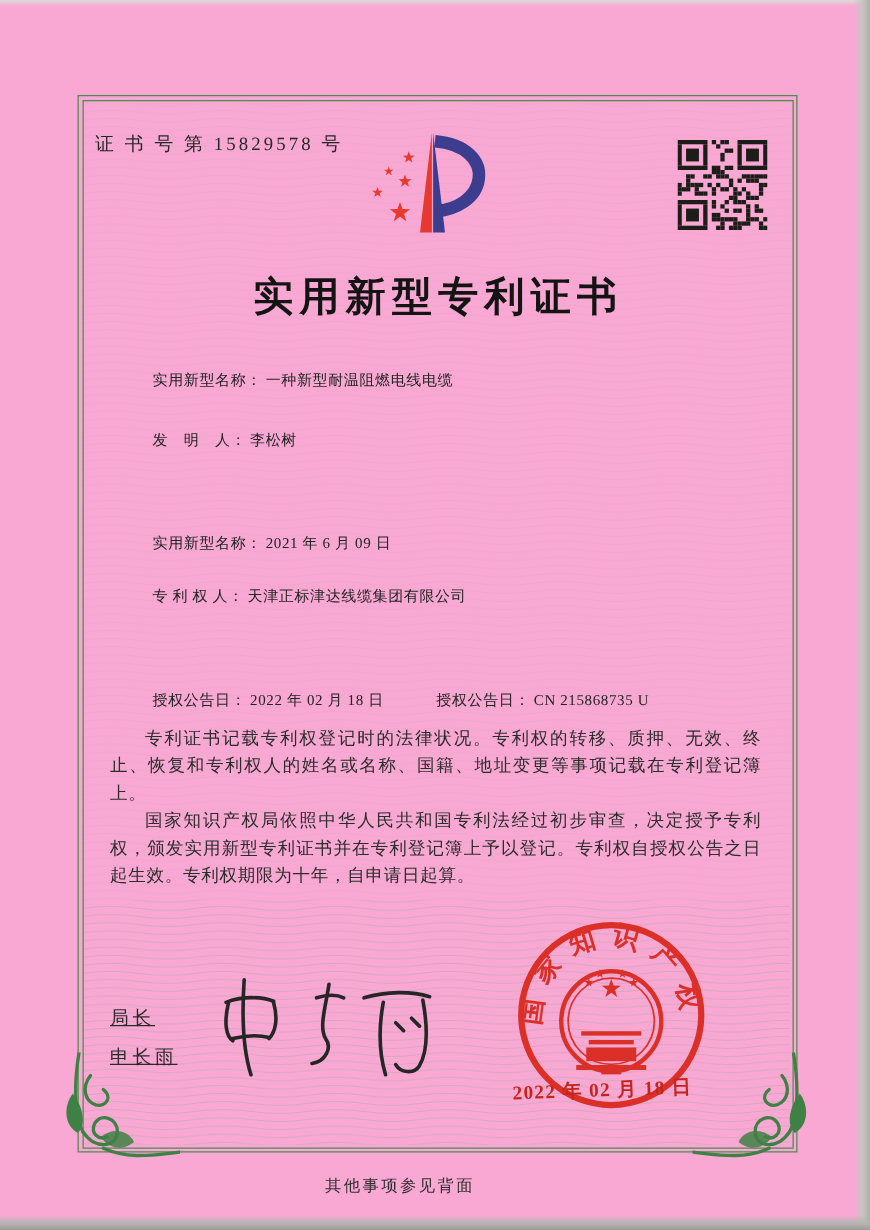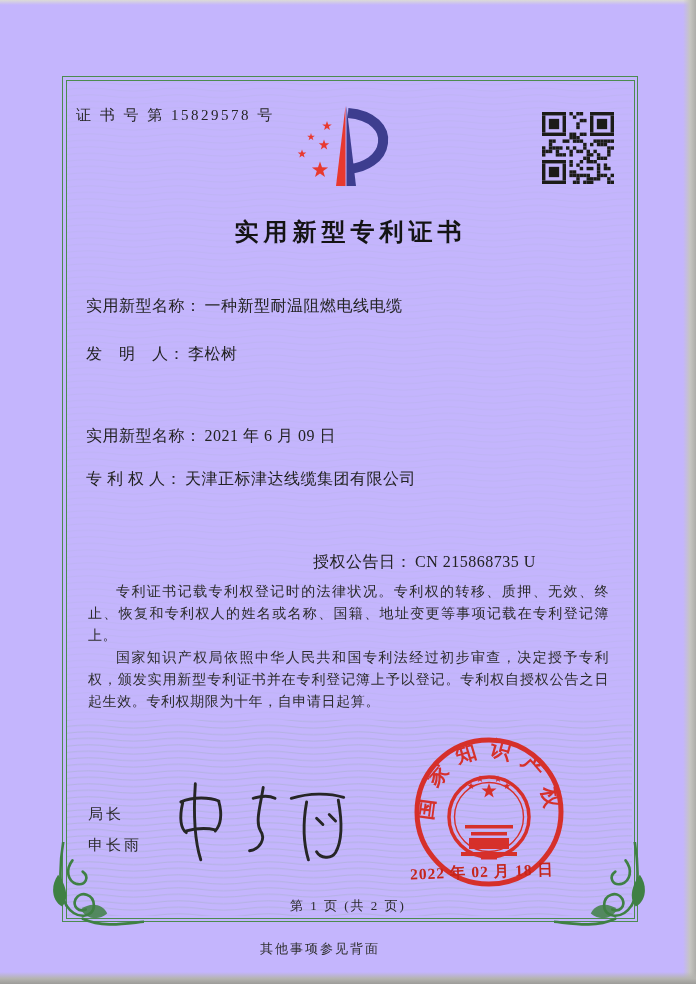--- a/index.html
+++ b/index.html
@@ -1,33 +1,33 @@
 <!DOCTYPE html>
 <html><head>
 <meta charset="utf-8">
 <style>
   html,body{margin:0;padding:0;background:#e8e7e3;}
-  .page{position:relative;width:696px;height:984px;margin:0 auto;background:#c4b5fd;
+  .page{position:relative;width:696px;height:984px;margin:0 auto;background:#f9a8d4;
         font-family:"Liberation Serif","DejaVu Serif",serif;color:#1f1f1f;overflow:hidden;}
   .abs{position:absolute;}
   
   .frame{position:absolute;left:62px;top:76px;width:574px;height:844px;
          border:1.6px solid #4c8b50;}
   .frame::after{content:'';position:absolute;inset:2.5px;border:1px solid #4c8b50;}
   .waves{position:absolute;left:66px;top:80px;width:566px;height:836px;pointer-events:none;}
   .certno{position:absolute;left:76px;top:106px;font-size:15px;letter-spacing:2.5px;color:#262626;white-space:nowrap;}
-  .title{position:absolute;left:0;right:0;top:216px;text-align:center;font-size:24px;font-weight:700;
+  .title{position:absolute;left:0;right:0;top:216px;text-align:center;font-size:32px;font-weight:700;
          letter-spacing:5px;padding-left:5px;color:#141414;}
-  .row{position:absolute;white-space:nowrap;font-size:16px;color:#232323;}
+  .row{position:absolute;white-space:nowrap;font-size:12px;color:#232323;margin-left:36px;}
   .row .lbl{letter-spacing:.5px;}
   .row .val{letter-spacing:.5px;margin-left:3px;}
   .paras{position:absolute;left:88px;top:581px;width:521px;font-size:14px;line-height:22px;
          text-align:justify;color:#2c2c2c;letter-spacing:.6px;}
   .paras p{margin:0;text-indent:2em;}
-  .signer{position:absolute;left:88px;font-size:15px;letter-spacing:3px;color:#2a2a2a;white-space:nowrap;}
+  .signer{position:absolute;left:88px;font-size:15px;letter-spacing:3px;color:#2a2a2a;white-space:nowrap;text-decoration:underline;}
   .sealdate{position:absolute;left:410px;top:862px;font-size:15.5px;letter-spacing:1px;color:#c5251b;
             transform:rotate(-2deg);white-space:nowrap;font-weight:600;}
   .pagenum{position:absolute;left:0;right:0;top:897px;text-align:center;font-size:13px;letter-spacing:2px;color:#2a2a2a;}
   .backnote{position:absolute;left:260px;top:940px;font-size:13px;letter-spacing:2px;color:#2e2e2e;}
   .edge-r{position:absolute;right:0;top:0;width:13px;height:100%;
           background:linear-gradient(to right,rgba(0,0,0,0),#c6c5c1 55%,#aeadaa);}
   .edge-b{position:absolute;left:0;bottom:0;width:100%;height:12px;
           background:linear-gradient(to bottom,rgba(0,0,0,0),#b5b4b0 55%,#9d9c99);}
   .edge-t{position:absolute;left:0;top:0;width:100%;height:5px;
           background:linear-gradient(to bottom,#dcdbd6,rgba(0,0,0,0));}
@@ -222,20 +222,23 @@
   </div>
   <div class="row" style="left:86px;top:344px">
     <span class="lbl">发　明　人：</span><span class="val">李松树</span>
   </div>
   <div class="row" style="left:86px;top:426px">
     <span class="lbl">实用新型名称：</span><span class="val">2021 年 6 月 09 日</span>
   </div>
   <div class="row" style="left:86px;top:469px">
     <span class="lbl">专 利 权 人：</span><span class="val">天津正标津达线缆集团有限公司</span>
   </div>
+  <div class="row" style="left:86px;top:552px">
+    <span class="lbl">授权公告日：</span><span class="val">2022 年 02 月 18 日</span>
+  </div>
   <div class="row" style="left:313px;top:552px">
     <span class="lbl">授权公告日：</span><span class="val">CN 215868735 U</span>
   </div>
 
   <div class="paras">
     <p>专利证书记载专利权登记时的法律状况。专利权的转移、质押、无效、终止、恢复和专利权人的姓名或名称、国籍、地址变更等事项记载在专利登记簿上。</p>
     <p>国家知识产权局依照中华人民共和国专利法经过初步审查，决定授予专利权，颁发实用新型专利证书并在专利登记簿上予以登记。专利权自授权公告之日起生效。专利权期限为十年，自申请日起算。</p>
   </div>
 
   <div class="signer" style="top:805px">局长</div>
@@ -278,20 +281,19 @@
         </g>
       <rect x="57" y="94" width="48" height="3.5"></rect>
       <rect x="63" y="101" width="36" height="3.5"></rect>
       <rect x="61" y="107" width="40" height="11"></rect>
       <rect x="53" y="121" width="56" height="4"></rect>
       <rect x="73" y="124" width="16" height="4.5"></rect>
     </g>
   </svg>
   <div class="sealdate">2022 年 02 月 18 日</div>
 
-  <div class="pagenum">第 1 页 (共 2 页)</div>
 
   <div class="backnote">其他事项参见背面</div>
 
   <div class="edge-t"></div>
   <div class="edge-r"></div>
   <div class="edge-b"></div>
 </div>
 
 </body></html>

